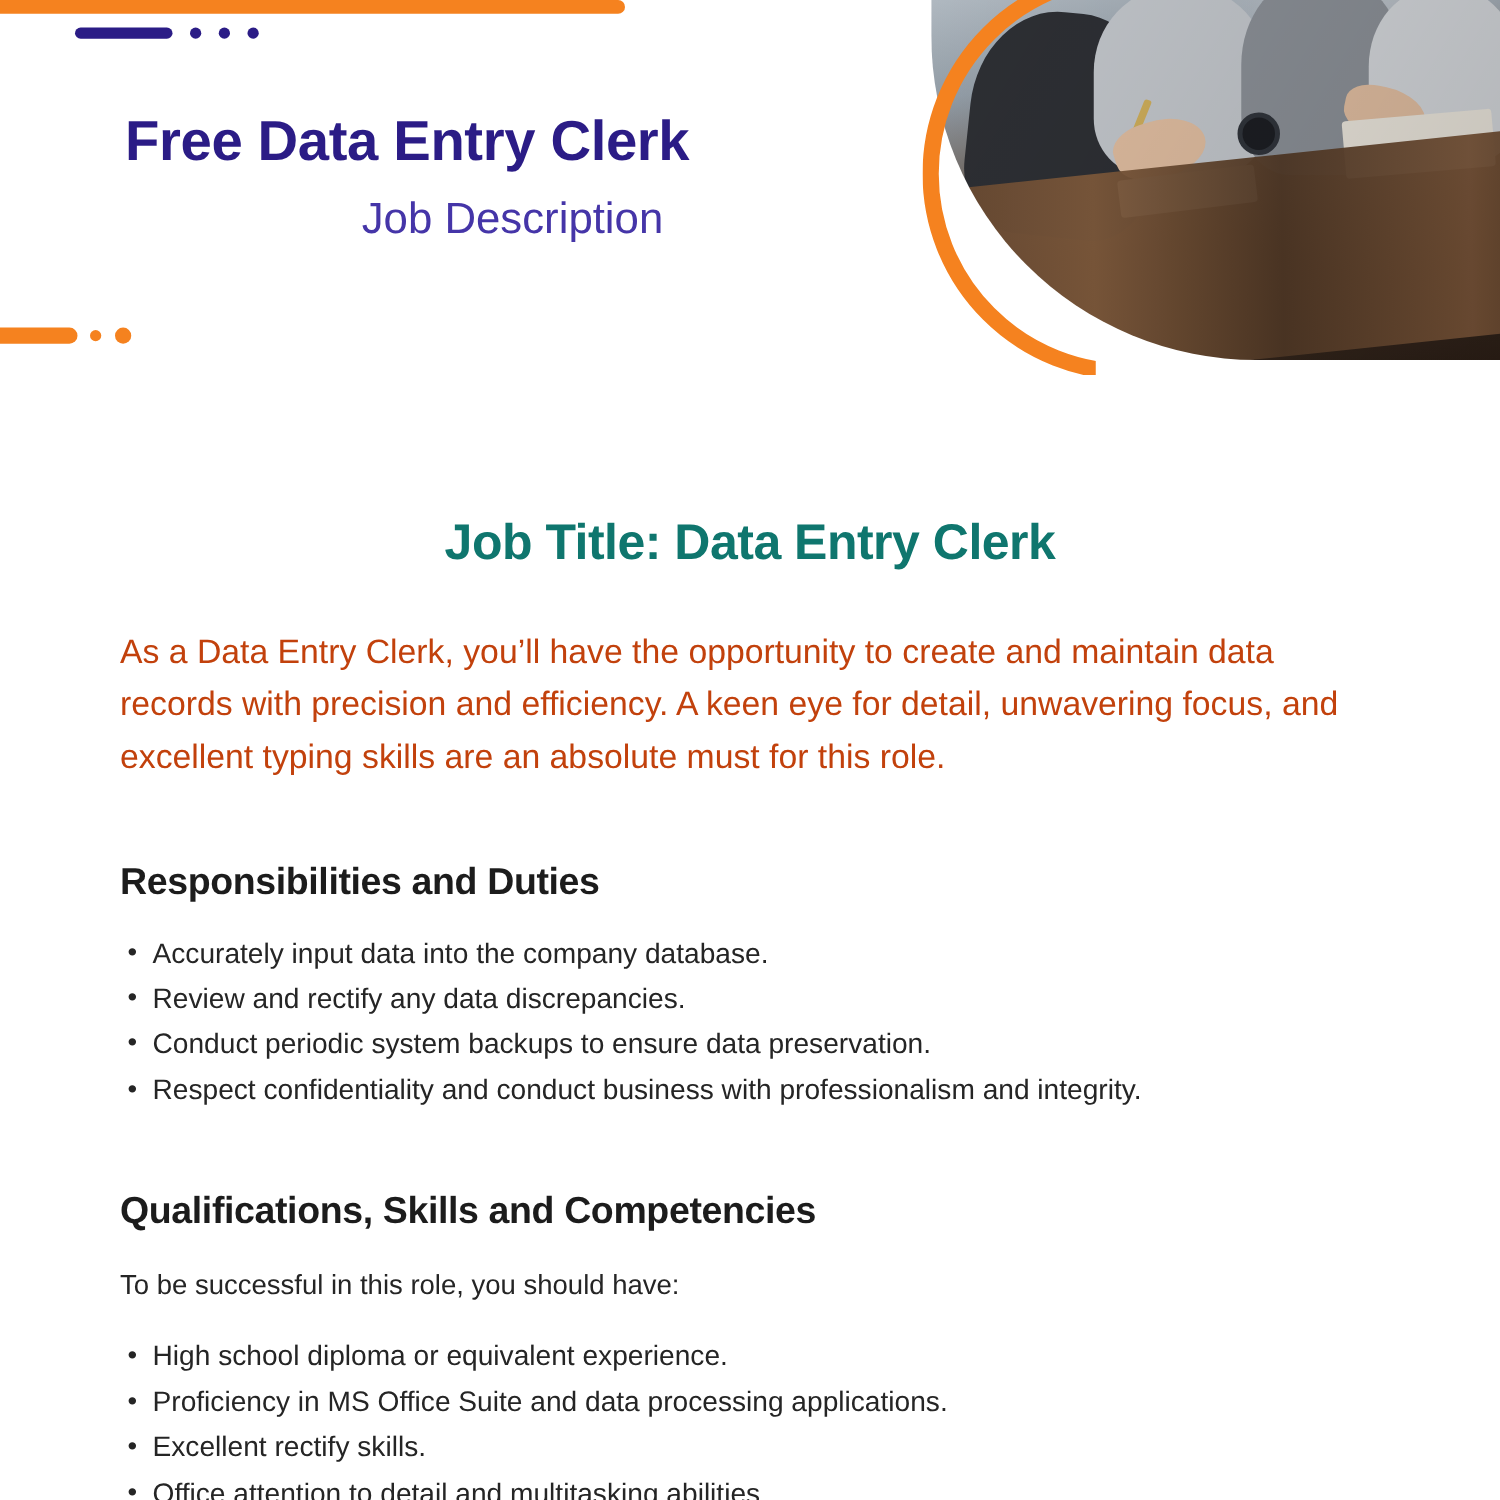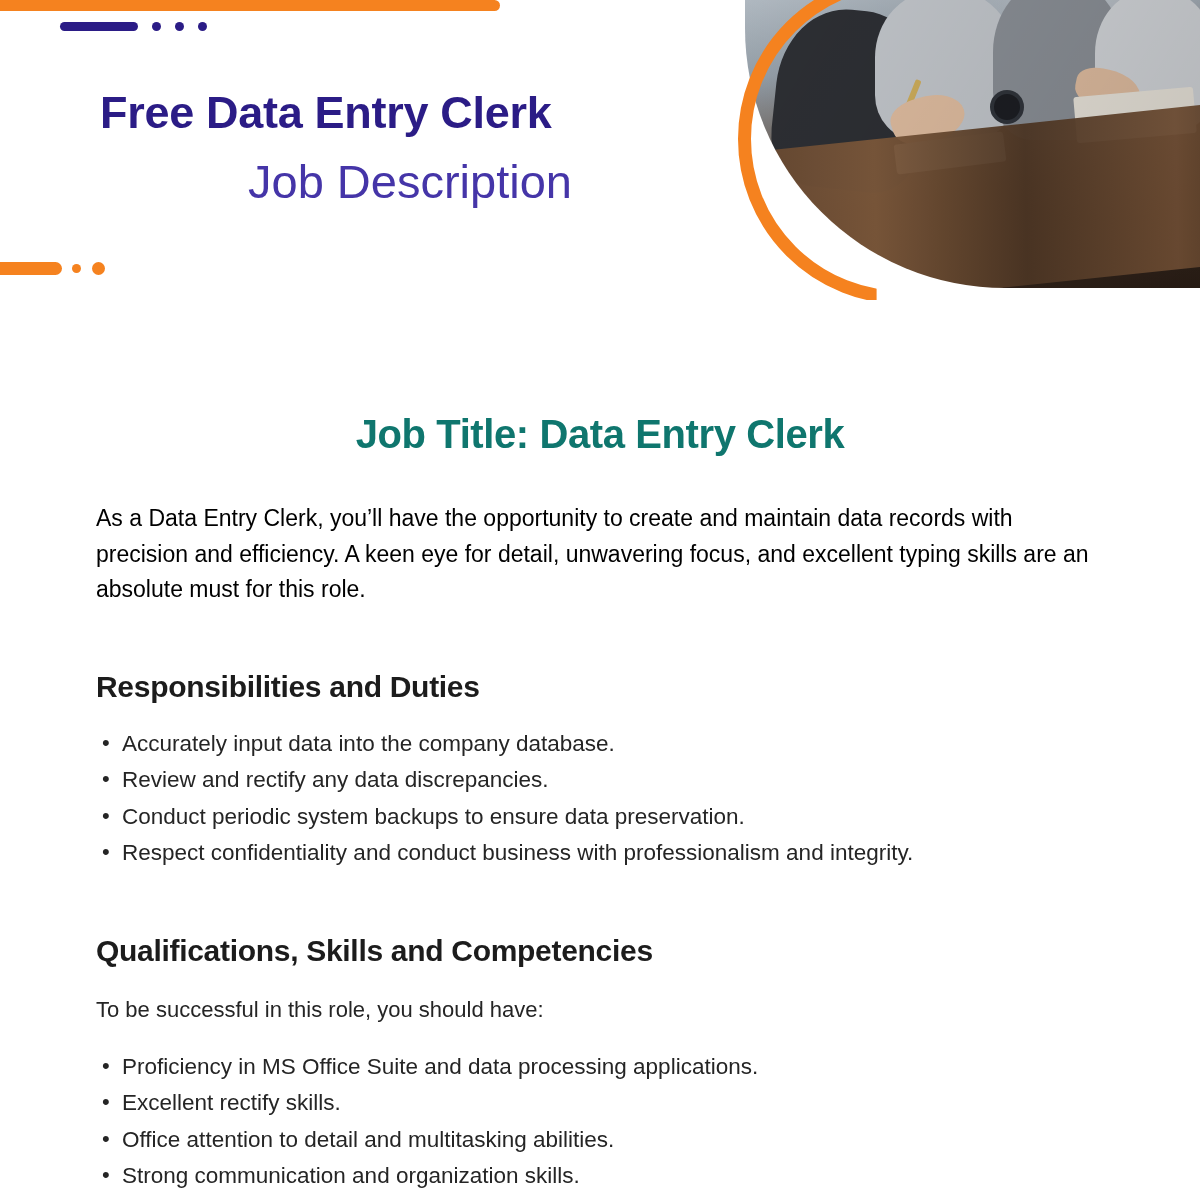--- a/index.html
+++ b/index.html
@@ -88,21 +88,21 @@
   }
   .main-title {
     font-size: 45px;
     font-weight: bold;
     color: #2B1C86;
     letter-spacing: -0.3px;
     margin: 0;
     line-height: 1.1;
   }
   .sub-title {
-    font-size: 47px;
+    font-size: 35px;
     font-weight: 400;
     color: #4535A8;
     text-align: center;
     margin: 18px 0 0 0;
     line-height: 1.1;
   }
 
   
   .photo-wrap {
     position: absolute;
@@ -200,23 +200,23 @@
   }
   .job-title {
     text-align: center;
     font-size: 40px;
     font-weight: bold;
     color: #0f766e;
     margin: 112px 0 0 0;
     letter-spacing: -0.4px;
   }
   .intro {
-    font-size: 23px;
+    font-size: 27px;
     line-height: 1.55;
-    color: #000000;
+    color: #c2410c;
     margin: 44px 0 0 0;
   }
   .section-head {
     font-size: 30px;
     font-weight: bold;
     color: #1c1c1c;
     margin: 62px 0 0 0;
     letter-spacing: -0.3px;
   }
   ul.bullets {
@@ -296,20 +296,21 @@
     <ul class="bullets">
       <li>Accurately input data into the company database.</li>
       <li>Review and rectify any data discrepancies.</li>
       <li>Conduct periodic system backups to ensure data preservation.</li>
       <li>Respect confidentiality and conduct business with professionalism and integrity.</li>
     </ul>
 
     <h3 class="section-head">Qualifications, Skills and Competencies</h3>
     <p class="lead-line">To be successful in this role, you should have:</p>
     <ul class="bullets">
+      <li>High school diploma or equivalent experience.</li>
       <li>Proficiency in MS Office Suite and data processing applications.</li>
       <li>Excellent rectify skills.</li>
       <li>Office attention to detail and multitasking abilities.</li>
       <li>Strong communication and organization skills.</li>
     </ul>
 
   </div>
 </div>
 
 </body></html>

